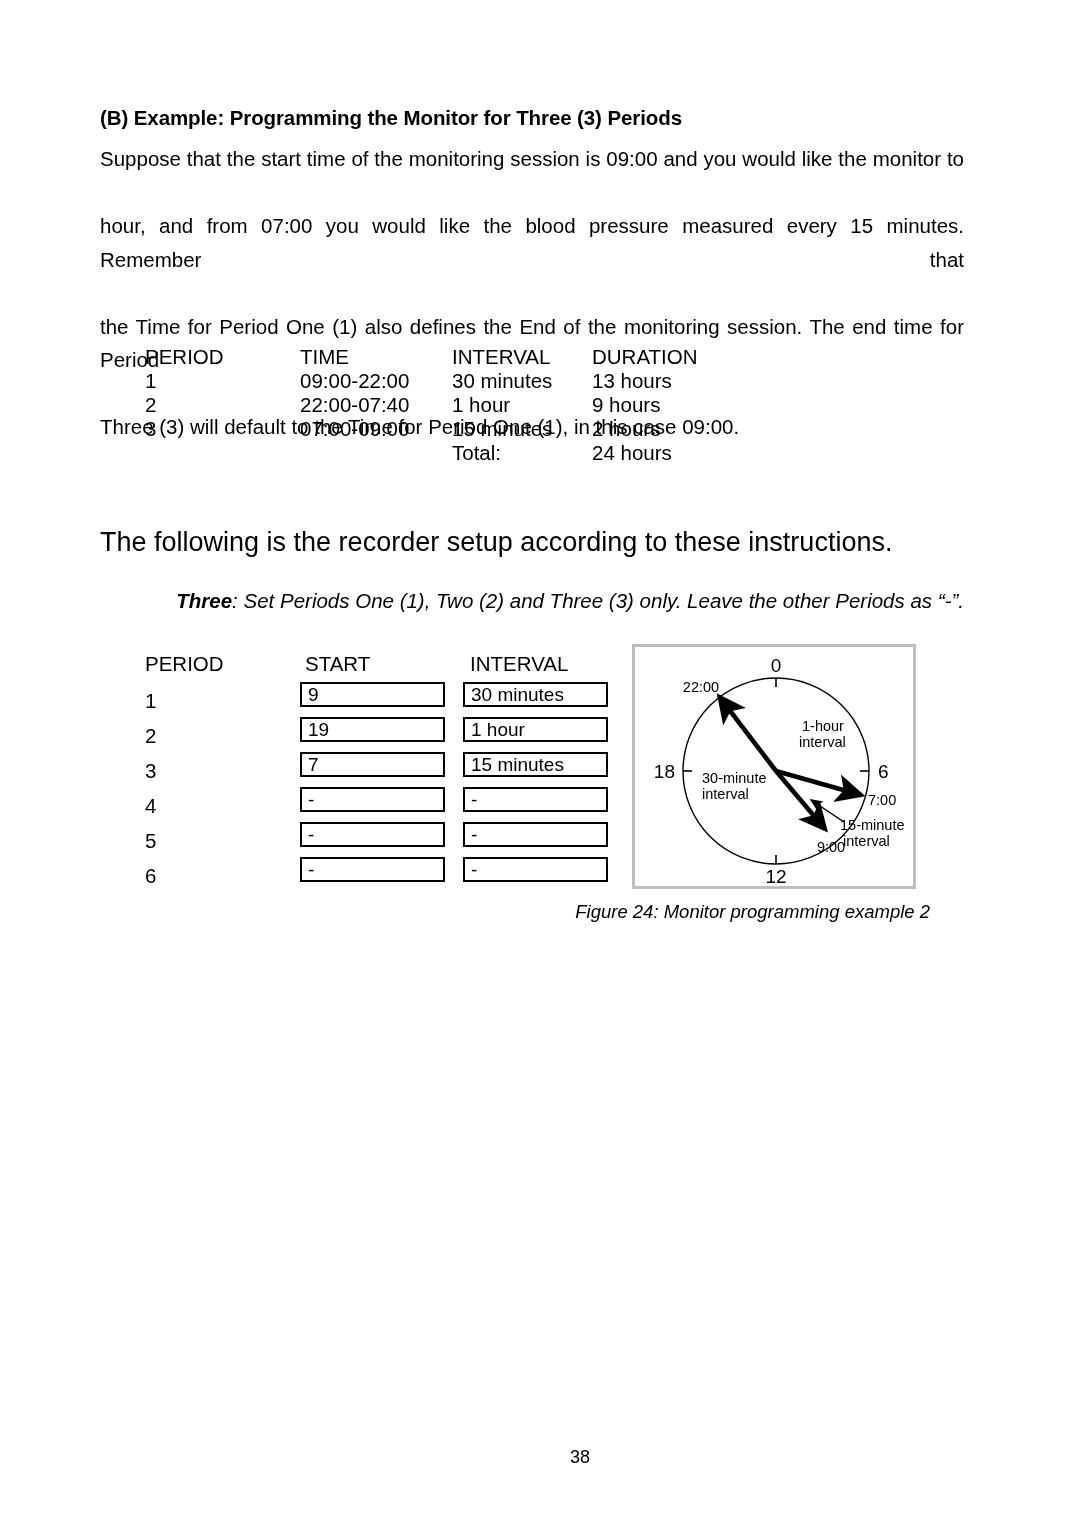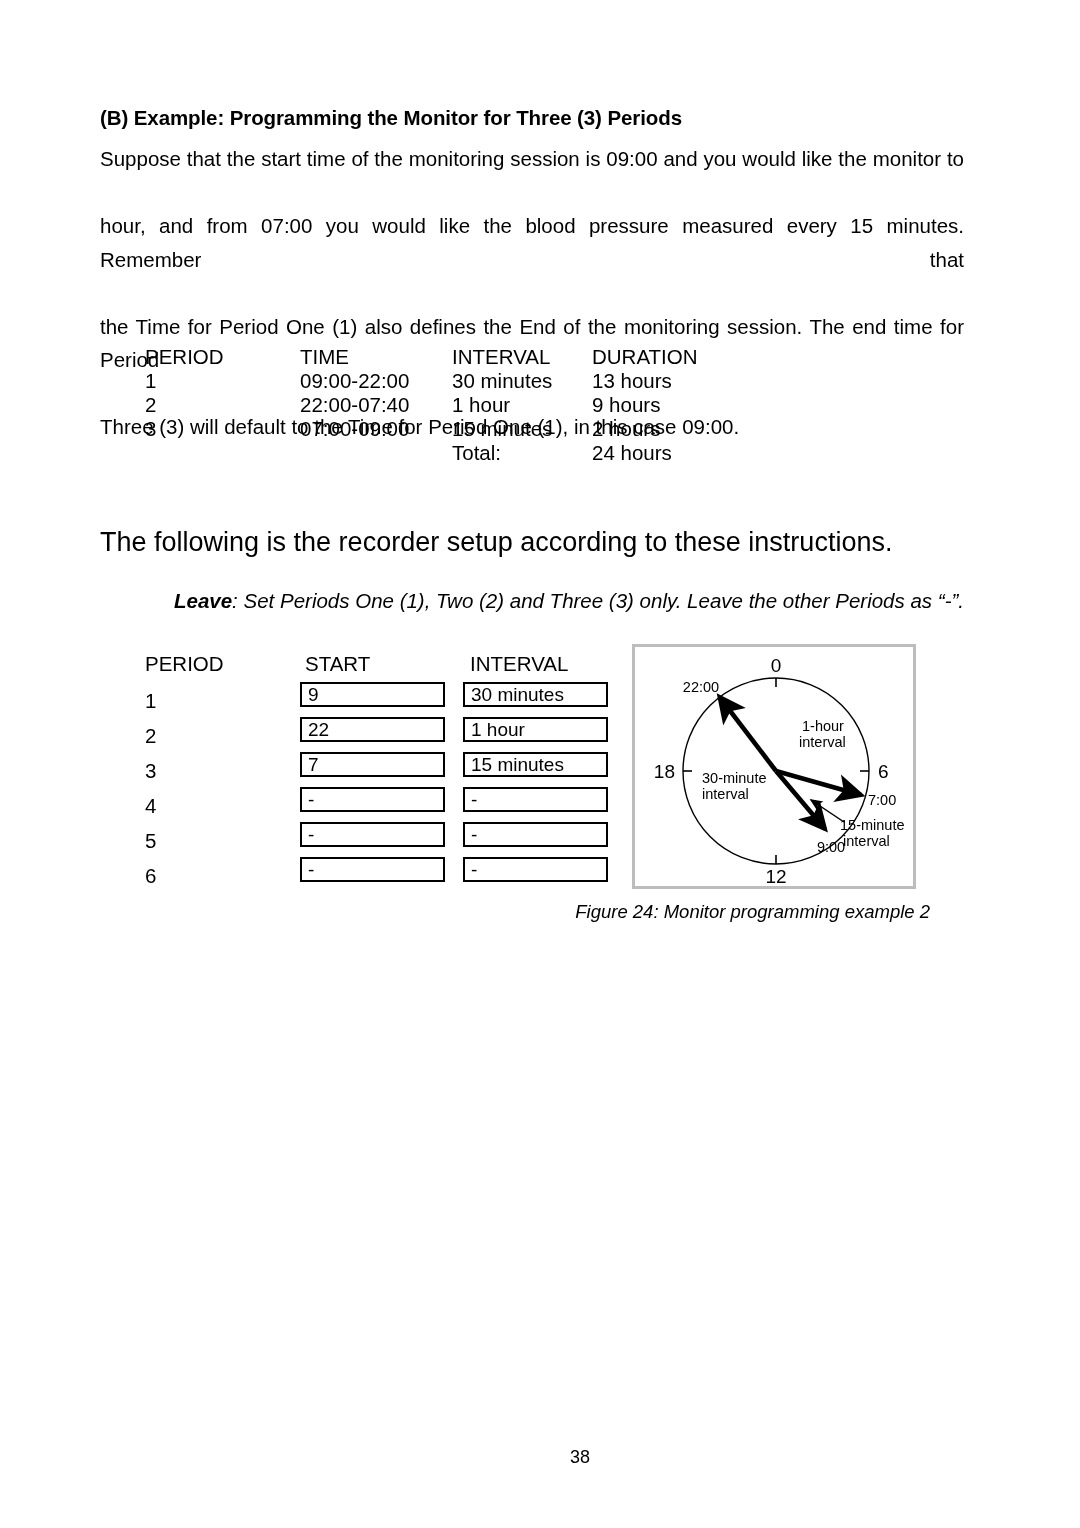--- a/index.html
+++ b/index.html
@@ -220,37 +220,37 @@
         <td class="c-period"></td>
         <td class="c-time"></td>
         <td class="c-int">Total:</td>
         <td class="c-dur">24 hours</td>
       </tr>
     </tbody>
   </table>
 
   <div class="setup-line">The following is the recorder setup according to these instructions.</div>
 
-  <div class="note-line"><span class="note-word">Leave</span><span>:</span> <span>Set Periods One (1), Two (2) and Three (3) only. Leave the other Periods as “-”.</span></div>
+  <div class="note-line"><span class="note-word">Three</span><span>:</span> <span>Set Periods One (1), Two (2) and Three (3) only. Leave the other Periods as “-”.</span></div>
 
   <div class="form-block">
     <div class="form-head">
       <span class="h-period">PERIOD</span>
       <span class="h-start">START</span>
       <span class="h-int">INTERVAL</span>
     </div>
 
     <div class="form-row">
       <span class="r-num">1</span>
       <div class="cell-box start">9</div>
       <div class="cell-box interval">30 minutes</div>
     </div>
     <div class="form-row">
       <span class="r-num">2</span>
-      <div class="cell-box start">22</div>
+      <div class="cell-box start">19</div>
       <div class="cell-box interval">1 hour</div>
     </div>
     <div class="form-row">
       <span class="r-num">3</span>
       <div class="cell-box start">7</div>
       <div class="cell-box interval">15 minutes</div>
     </div>
     <div class="form-row">
       <span class="r-num">4</span>
       <div class="cell-box start">-</div>

